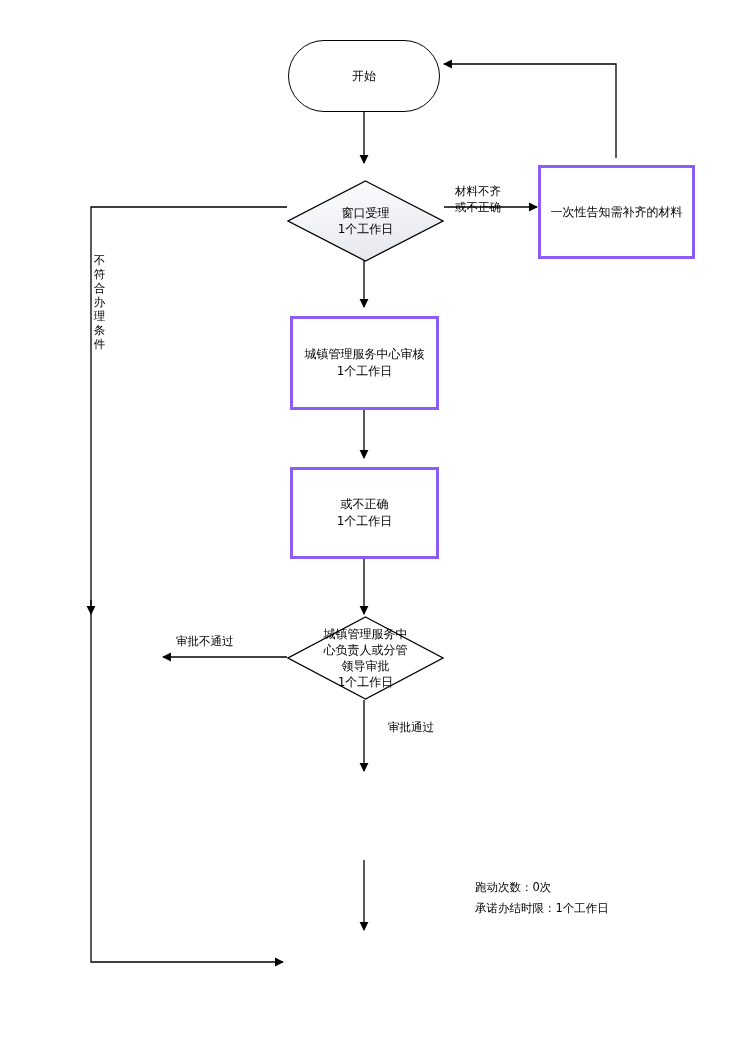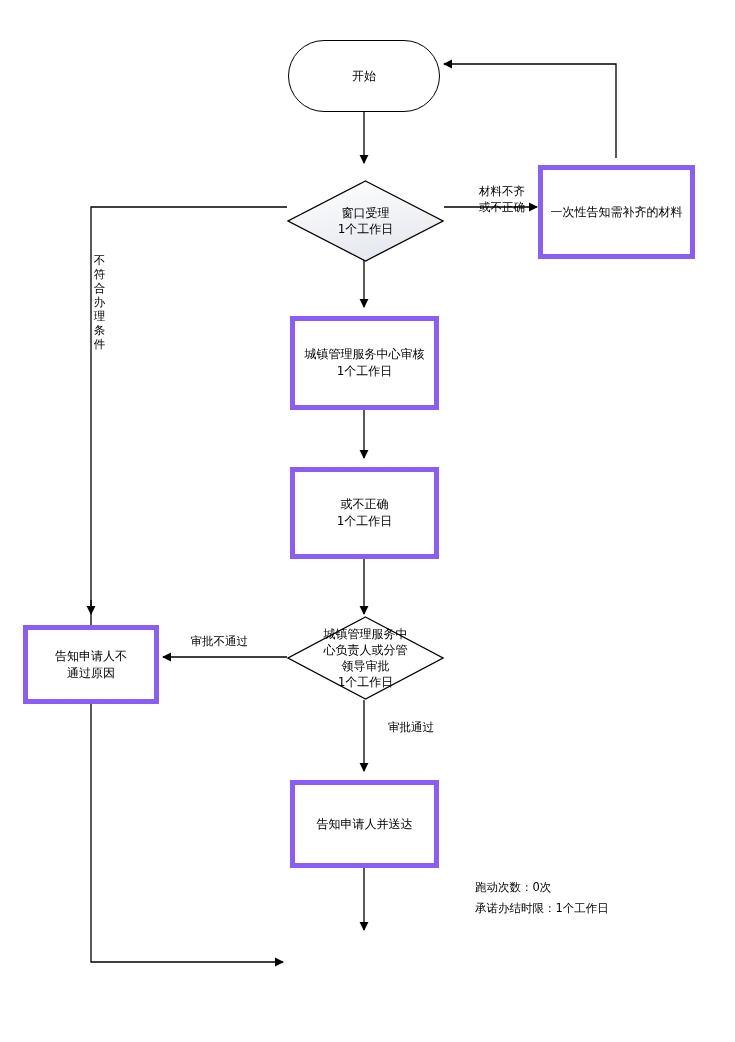--- a/index.html
+++ b/index.html
@@ -37,21 +37,21 @@
     color: #000;
     white-space: pre-line;
     margin-top: 8px;
   }
   .terminator {
     border: 1px solid #000000;
     border-radius: 38px;
     background: #ffffff;
   }
   .process {
-    border: 5px solid #8b5cf6;
+    border: 3px solid #8b5cf6;
     background: #ffffff;
   }
   .decision-wrap {
     position: absolute;
     display: flex;
     align-items: center;
     justify-content: center;
   }
   .decision-wrap svg {
     position: absolute;
@@ -64,21 +64,21 @@
     font-size: 12px;
     line-height: 16px;
     white-space: pre-line;
     z-index: 2;
   }
   .edge-label {
     position: absolute;
     font-size: 11.5px;
     line-height: 16px;
     color: #000;
-    text-align: right;
+    text-align: left;
     white-space: pre-line;
     background: transparent;
   }
   .vert-label {
     position: absolute;
     font-size: 11.5px;
     line-height: 14px;
     color: #000;
     width: 15px;
     text-align: center;
@@ -182,28 +182,21 @@
       <polygon points="78.5,1 156,42 78.5,83 1,42" fill="#ffffff" stroke="#000000" stroke-width="1.3"></polygon>
     </svg>
     <span class="decision-text">城镇管理服务中
 心负责人或分管
 领导审批
 1个工作日</span>
   </div>
 
   <div class="edge-label" style="left:176px; top:633px; width:72px;">审批不通过</div>
 
-  <div class="node process" style="left:23px; top:617px; width:136px; height:79px;">
-    <span>告知申请人不
-通过原因</span>
-  </div>
 
   <div class="edge-label" style="left:372px; top:719px; width:62px; text-align:right;">审批通过</div>
 
-  <div class="node process" style="left:290px; top:772px; width:149px; height:88px;">
-    <span>告知申请人并送达</span>
-  </div>
 
   <div class="note" style="left:475px; top:877px;text-align:right;">跑动次数：0次</div>
   <div class="note" style="left:475px; top:898px;">承诺办结时限：1个工作日</div>
 
 
 </div>
 
 </body></html>

